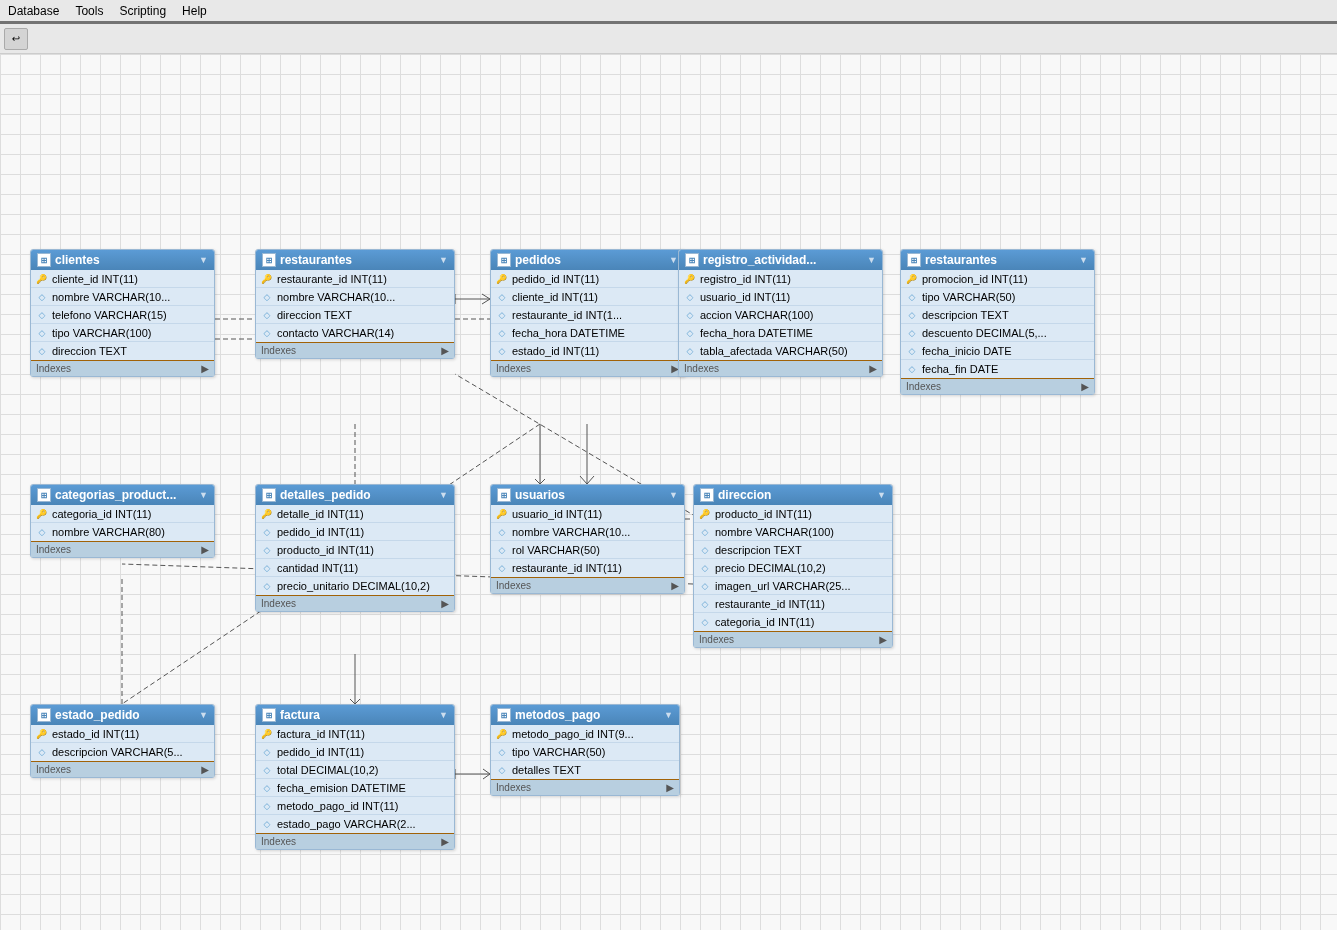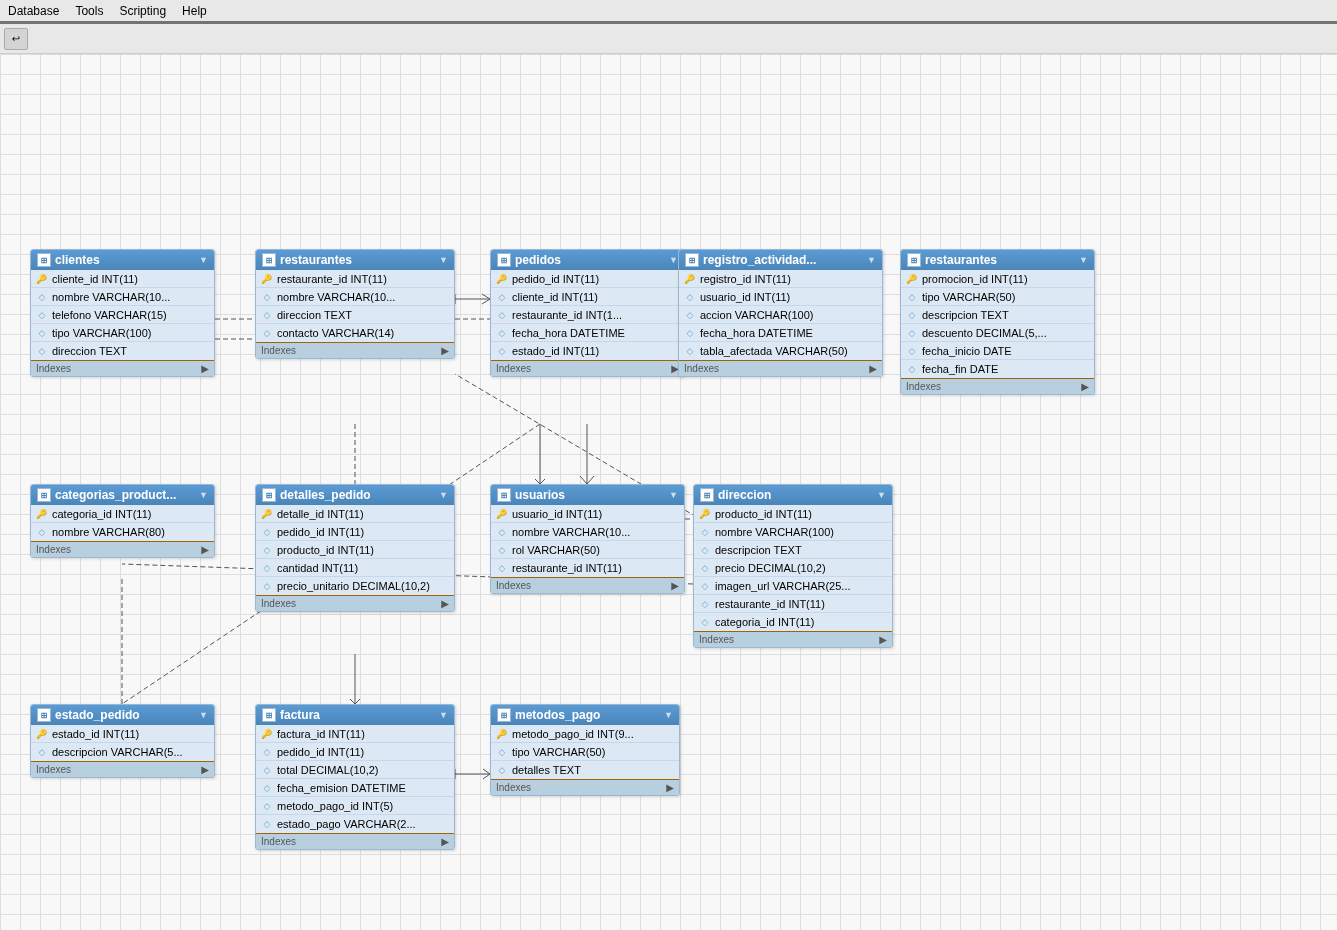--- a/index.html
+++ b/index.html
@@ -526,21 +526,21 @@
           <div class="field-row">
             <span class="field-icon icon-fk">◇</span>
             <span class="field-name">total DECIMAL(10,2)</span>
           </div>
           <div class="field-row">
             <span class="field-icon icon-fk">◇</span>
             <span class="field-name">fecha_emision DATETIME</span>
           </div>
           <div class="field-row">
             <span class="field-icon icon-fk">◇</span>
-            <span class="field-name">metodo_pago_id INT(5)</span>
+            <span class="field-name">metodo_pago_id INT(11)</span>
           </div>
           <div class="field-row">
             <span class="field-icon icon-fk">◇</span>
             <span class="field-name">estado_pago VARCHAR(2...</span>
           </div>
         </div>
         <div class="indexes-row">
           <span>Indexes</span>
           <span>▶</span>
         </div>

